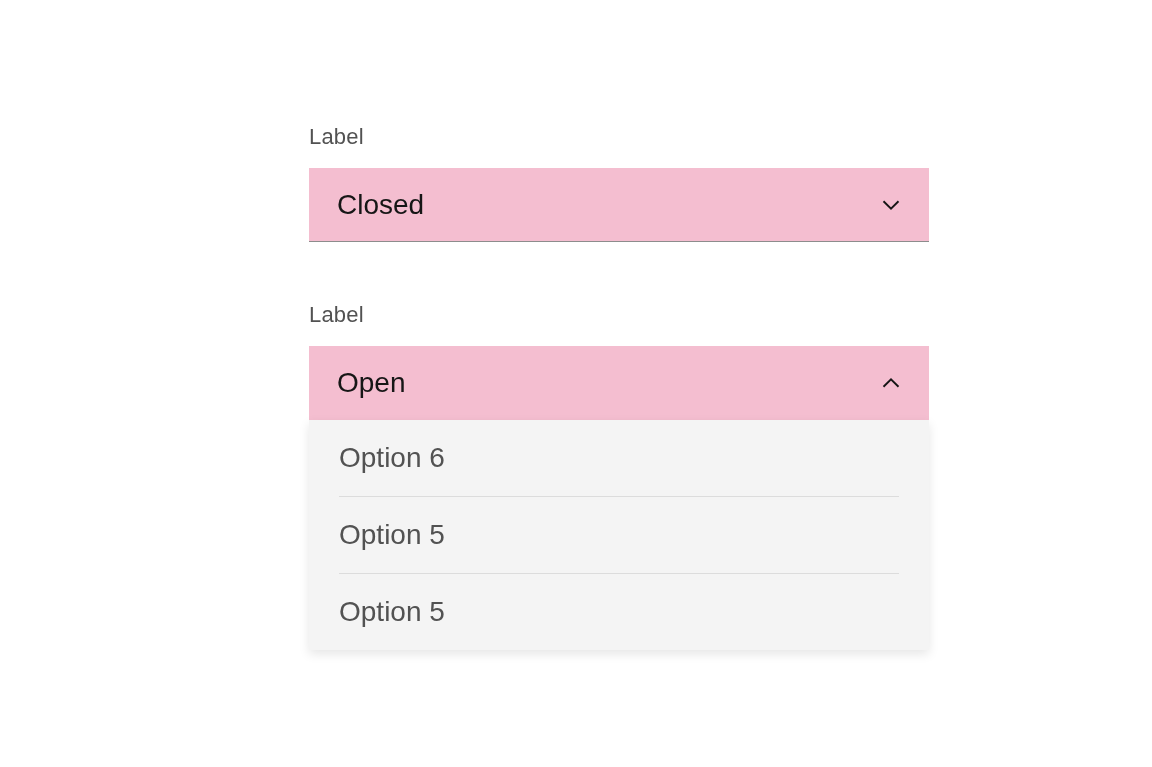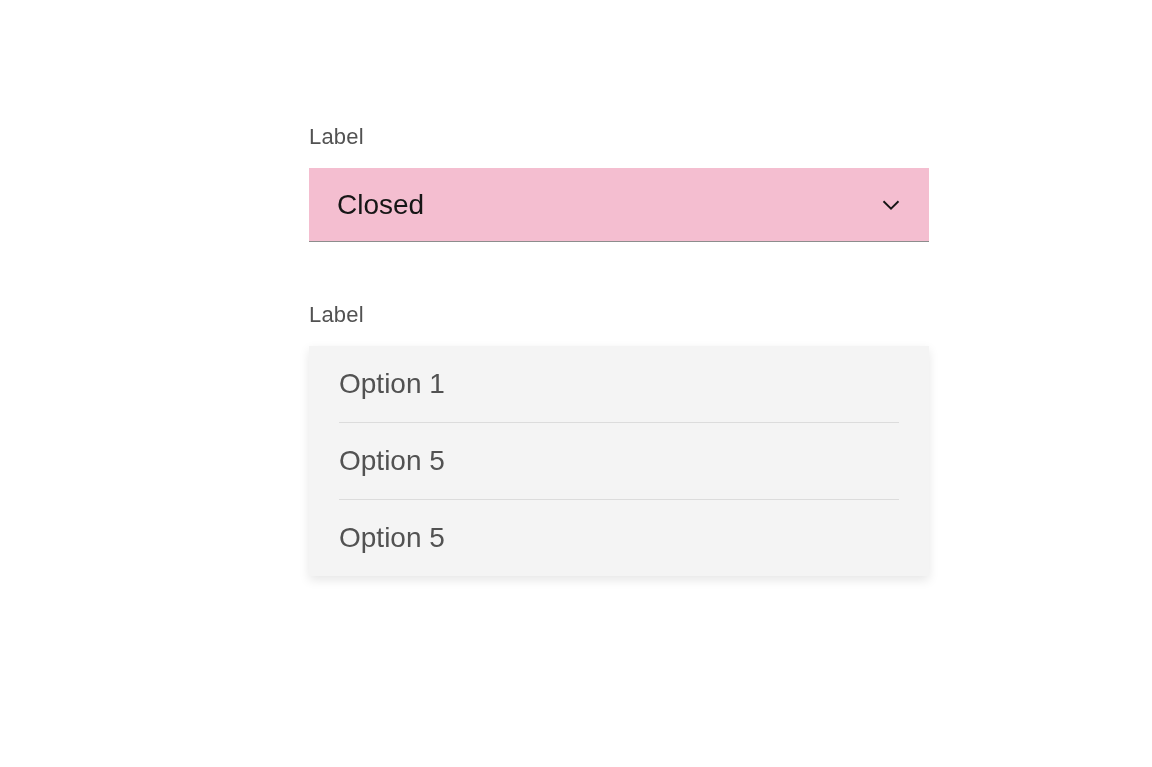--- a/index.html
+++ b/index.html
@@ -90,20 +90,28 @@
       <span class="chevron">
         <svg viewBox="0 0 16 16">
             <polyline points="2,5 8,11 14,5"></polyline>
           </svg>
       </span>
     </div>
   </div>
 
   <div class="field-group">
     <div class="field-label">Label</div>
+    <div class="dropdown-trigger">
+      <span class="dropdown-value">Open</span>
+      <span class="chevron">
+        <svg viewBox="0 0 16 16">
+            <polyline points="2,11 8,5 14,11"></polyline>
+          </svg>
+      </span>
+    </div>
     <div class="options-panel">
-      <div class="option-item">Option 1</div>
+      <div class="option-item">Option 6</div>
       <div class="option-item">Option 5</div>
       <div class="option-item">Option 5</div>
     </div>
   </div>
 
 </div>
 
 </body></html>

